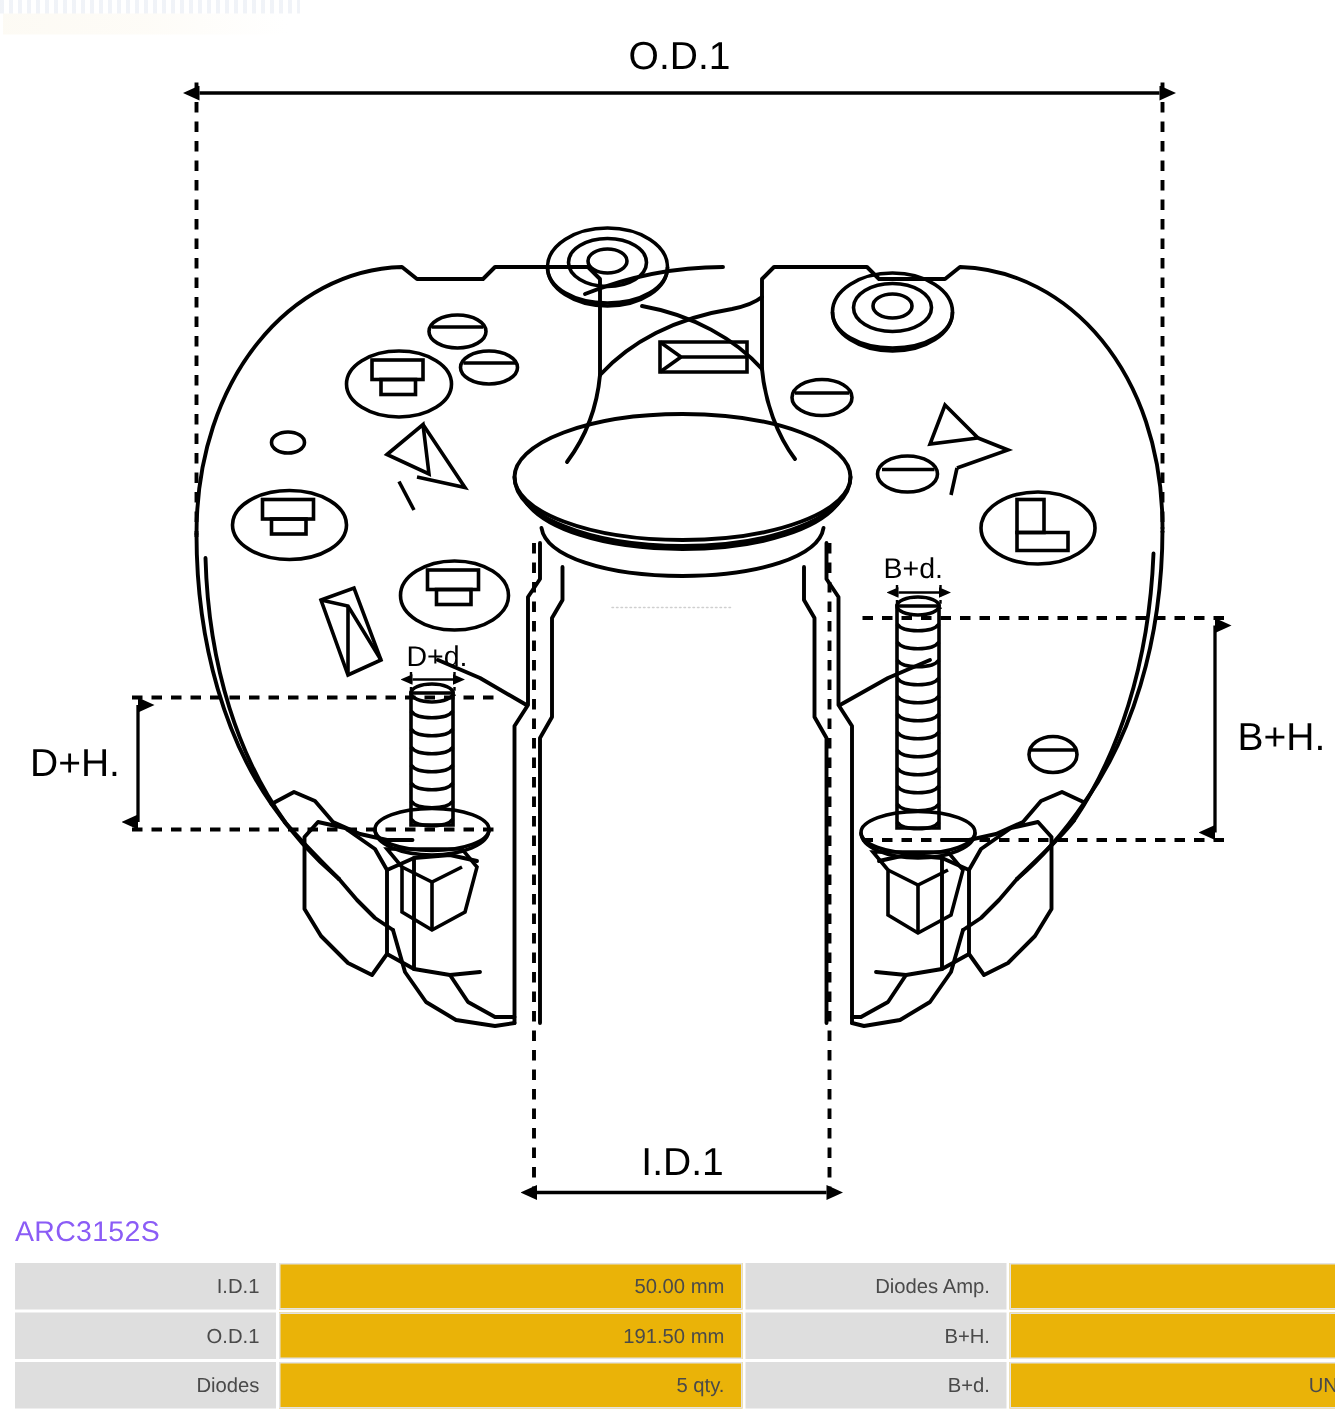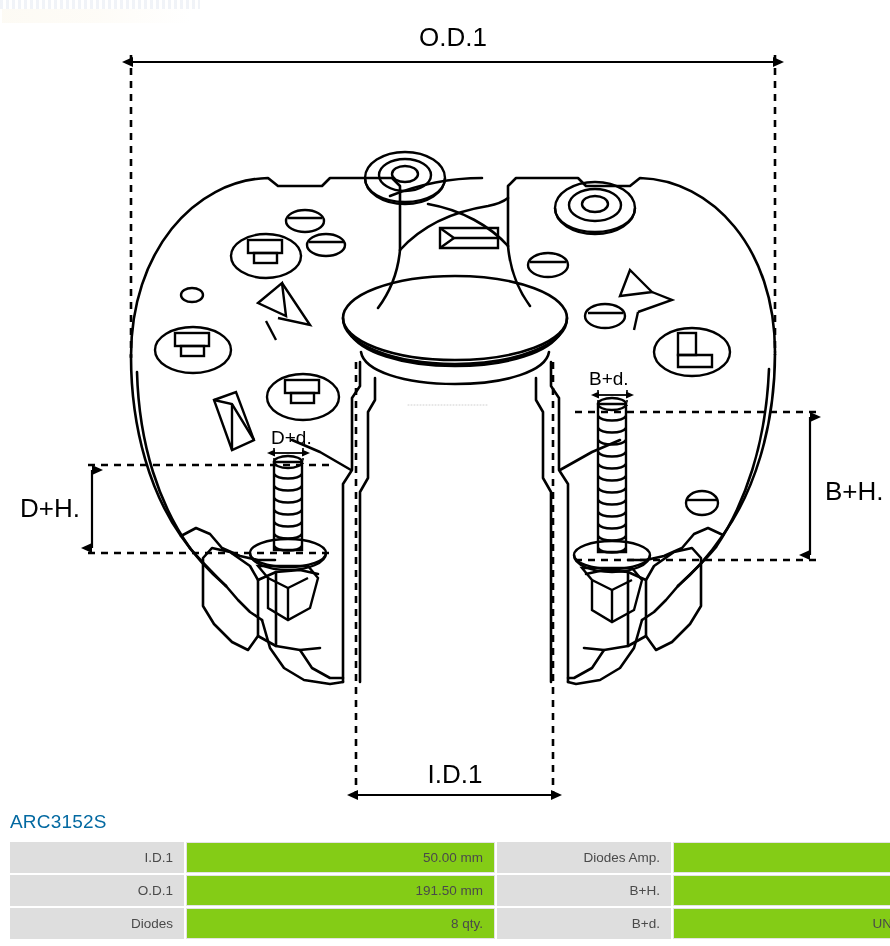--- a/index.html
+++ b/index.html
@@ -25,21 +25,21 @@
     background:linear-gradient(90deg,#d8b24a,#e8c97a,#ffffff);
   }
 
   
   #drawing{position:absolute;left:0;top:0;width:890px;height:812px;}
 
   
   .part-number{
     position:absolute;left:10px;top:811px;
     font-size:19px;letter-spacing:.2px;
-    color:#0369a1;
+    color:#8b5cf6;
     font-family:"Liberation Sans", sans-serif;
   }
 
   
   .spec-table{
     position:absolute;left:8px;top:840px;
     width:874px;
     border-collapse:separate;
     border-spacing:2px;
     table-layout:fixed;
@@ -52,21 +52,21 @@
     text-align:right;
     vertical-align:middle;
     white-space:nowrap;
     overflow:hidden;
   }
   .spec-table td.lbl{
     background:#dedede;
     width:152px;
   }
   .spec-table td.val{
-    background:#84cc16;
+    background:#eab308;
     border:1px solid #e3e3e3;
     width:285px;
   }
 </style>
 </head>
 <body>
 
 <div id="page">
 
   <div class="watermark-sliver"></div>
@@ -314,20 +314,20 @@
         <td class="val">35 A</td>
       </tr>
       <tr>
         <td class="lbl">O.D.1</td>
         <td class="val">191.50 mm</td>
         <td class="lbl">B+H.</td>
         <td class="val">27.10 mm</td>
       </tr>
       <tr>
         <td class="lbl">Diodes</td>
-        <td class="val">8 qty.</td>
+        <td class="val">5 qty.</td>
         <td class="lbl">B+d.</td>
         <td class="val">UNC 1/4-20 mm</td>
       </tr>
     </tbody>
   </table>
 
 </div>
 
 </body></html>

